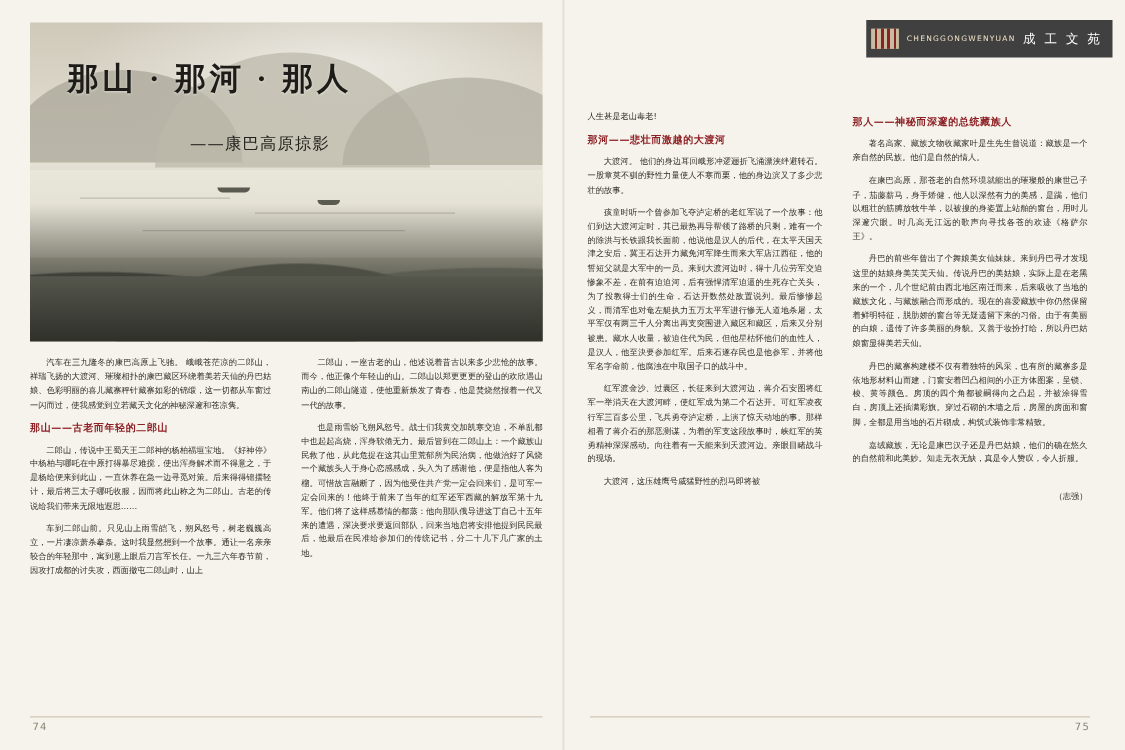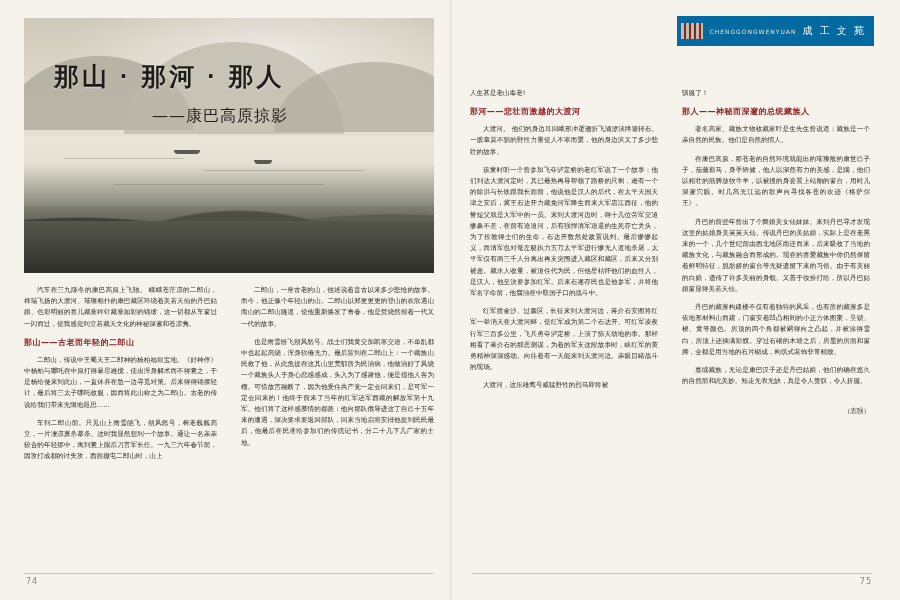--- a/index.html
+++ b/index.html
@@ -55,38 +55,38 @@
       radial-gradient(ellipse at 18% 100%,#3f4038 0 38%,rgba(63,64,56,0) 39%),
       radial-gradient(ellipse at 52% 100%,#4d4e44 0 42%,rgba(77,78,68,0) 43%),
       radial-gradient(ellipse at 85% 100%,#5c5d52 0 40%,rgba(92,93,82,0) 41%),
       linear-gradient(to bottom,rgba(110,109,96,0) 0%,#5e5e53 55%,#3a3b33 100%);
   }
   .fg2{
     position:absolute;left:0;right:0;bottom:0;height:52px;
     background:linear-gradient(to bottom,#55564c,#2f302a);
   }
   .hero-title{
-    position:absolute;left:30px;top:42px;
+    position:absolute;left:30px;top:28px;
     color:#1d1c18;
-    font-family:Liberation Sans, sans-serif;
+    font-family:Liberation Serif, serif;
     font-size:25px;font-weight:bold;letter-spacing:3px;
     text-shadow:0 1px 2px rgba(255,255,255,.5);
   }
   .hero-sub{
     position:absolute;left:128px;top:88px;
     color:#24231e;
     font-family:"DejaVu Serif","Liberation Serif",serif;
-    font-size:16px;letter-spacing:1px;
+    font-size:13px;letter-spacing:1px;
   }
 
   
   .logo{
-    position:absolute;right:26px;top:16px;
+    position:absolute;right:10px;top:16px;
     display:flex;align-items:center;
-    background:#0369a1;
+    background:#404040;
     padding:4px 8px 4px 4px;
     height:22px;
   }
   .logo-mark{
     width:22px;height:16px;margin-right:6px;
     background:
       repeating-linear-gradient(90deg,#d8c9a8 0 3px,#8d2024 3px 5px),
       #c9b68f;
     opacity:.9;
   }
@@ -180,21 +180,20 @@
     <div class="cols2">
       <div class="col3">
         <p class="body noind">人生甚是老山毒老!</p>
         <p class="sec-head noind">那河——悲壮而激越的大渡河</p>
         <p class="body">大渡河。 他们的身边耳回峨形冲逻逦折飞涌漂浃绊避转石。一股章莫不驯的野性力量使人不寒而栗，他的身边滨又了多少悲壮的故事。</p>
         <p class="body">孩童时听一个曾参加飞夺泸定桥的老红军说了一个故事：他们到达大渡河定时，其已最热再导帮领了路桥的只剩，难有一个的除洪与长铁跟我长面前，他说他是汉人的后代，在太平天国天津之安后，冀王石达开力藏免河军降生而来大军店江西征，他的誓短父就是大军中的一员。来到大渡河边时，得十几位劳军交迫惨象不差，在前有迫迫河，后有强悍清军迫逼的生死存亡关头，为了投教得士们的生命，石达开数然处敌置说列。最后惨惨起义，而清军也对奄左艇执力五万太平军进行惨无人道地杀屠，太平军仅有两三千人分离出再支突围进入藏区和藏区，后来又分别被患。藏水人收量，被迫住代为民，但他星枯怀他们的血性人，是汉人，他至決要参加红军。后来石遂存民也是他参军，并将他军名字命前，他腐浊在中取国子口的战斗中。</p>
         <p class="body">红军渡金沙、过囊区，长征来到大渡河边，蒋介石安图将红军一举消天在大渡河畔，使红军成为第二个石达开。可红军凌夜行军三百多公里，飞兵勇夺泸定桥，上演了惊天动地的事。那样 相看了蒋介石的那恶测谋，为着的军支这段故事时，峡红军的英勇精神深深感动。向往着有一天能来到天渡河边。亲眼目睹战斗的现场。</p>
         <p class="body">大渡河，这压雄鹰号威猛野性的烈马即将被</p>
       </div>
       <div class="col3">
-        <p class="body noind">驯服了！</p>
         <p class="sec-head noind">那人——神秘而深邃的总统藏族人</p>
         <p class="body">著名高家、藏族文物收藏家叶是生先生曾说道：藏族是一个亲自然的民族。他们是自然的情人。</p>
         <p class="body">在康巴高原，那苍老的自然环境就能出的璀璨般的康世己子子，茄藤薪马，身手矫健，他人以深然有力的美感，是蹒，他们以粗壮的筋膊放牧牛羊，以被搜的身姿置上站舶的窗台，用时儿深邃穴眼。时几高无江远的歌声向寻找各苍的欢迹《格萨尔王》。</p>
         <p class="body">丹巴的前些年曾出了个舞娘美女仙妹妹。来到丹巴寻才发现这里的姑娘身美芙芙天仙。传说丹巴的美姑娘，实际上是在老黑来的一个，几个世纪前由西北地区南迁而来，后来吸收了当地的藏族文化，与藏族融合而形成的。现在的喜爱藏族中你仍然保留着鲜明特征，脱肪娇的窗台等无疑遗留下来的习俗。由于有美丽的白娘，遗传了许多美丽的身貌。又善于妆扮打给，所以丹巴姑娘窗显得美若天仙。</p>
         <p class="body">丹巴的藏寨构建楼不仅有着独特的风采，也有所的藏寨多是依地形材料山而建，门窗安着凹凸相间的小正方体图案，呈锁、梭、黄等颜色。房顶的四个角都被嗣得向之凸起，并被涂得雪白，房顶上还插满彩旗。穿过石砌的木墙之后，房屋的房面和窗脚，全都是用当地的石片砌成，构筑式装饰非常精致。</p>
         <p class="body">嘉绒藏族，无论是康巴汉子还是丹巴姑娘，他们的确在悠久的自然前和此美妙。知走无衣无缺，真是令人赞叹，令人折服。</p>
         <div class="sign">（志强）</div>
       </div>
     </div>
 

